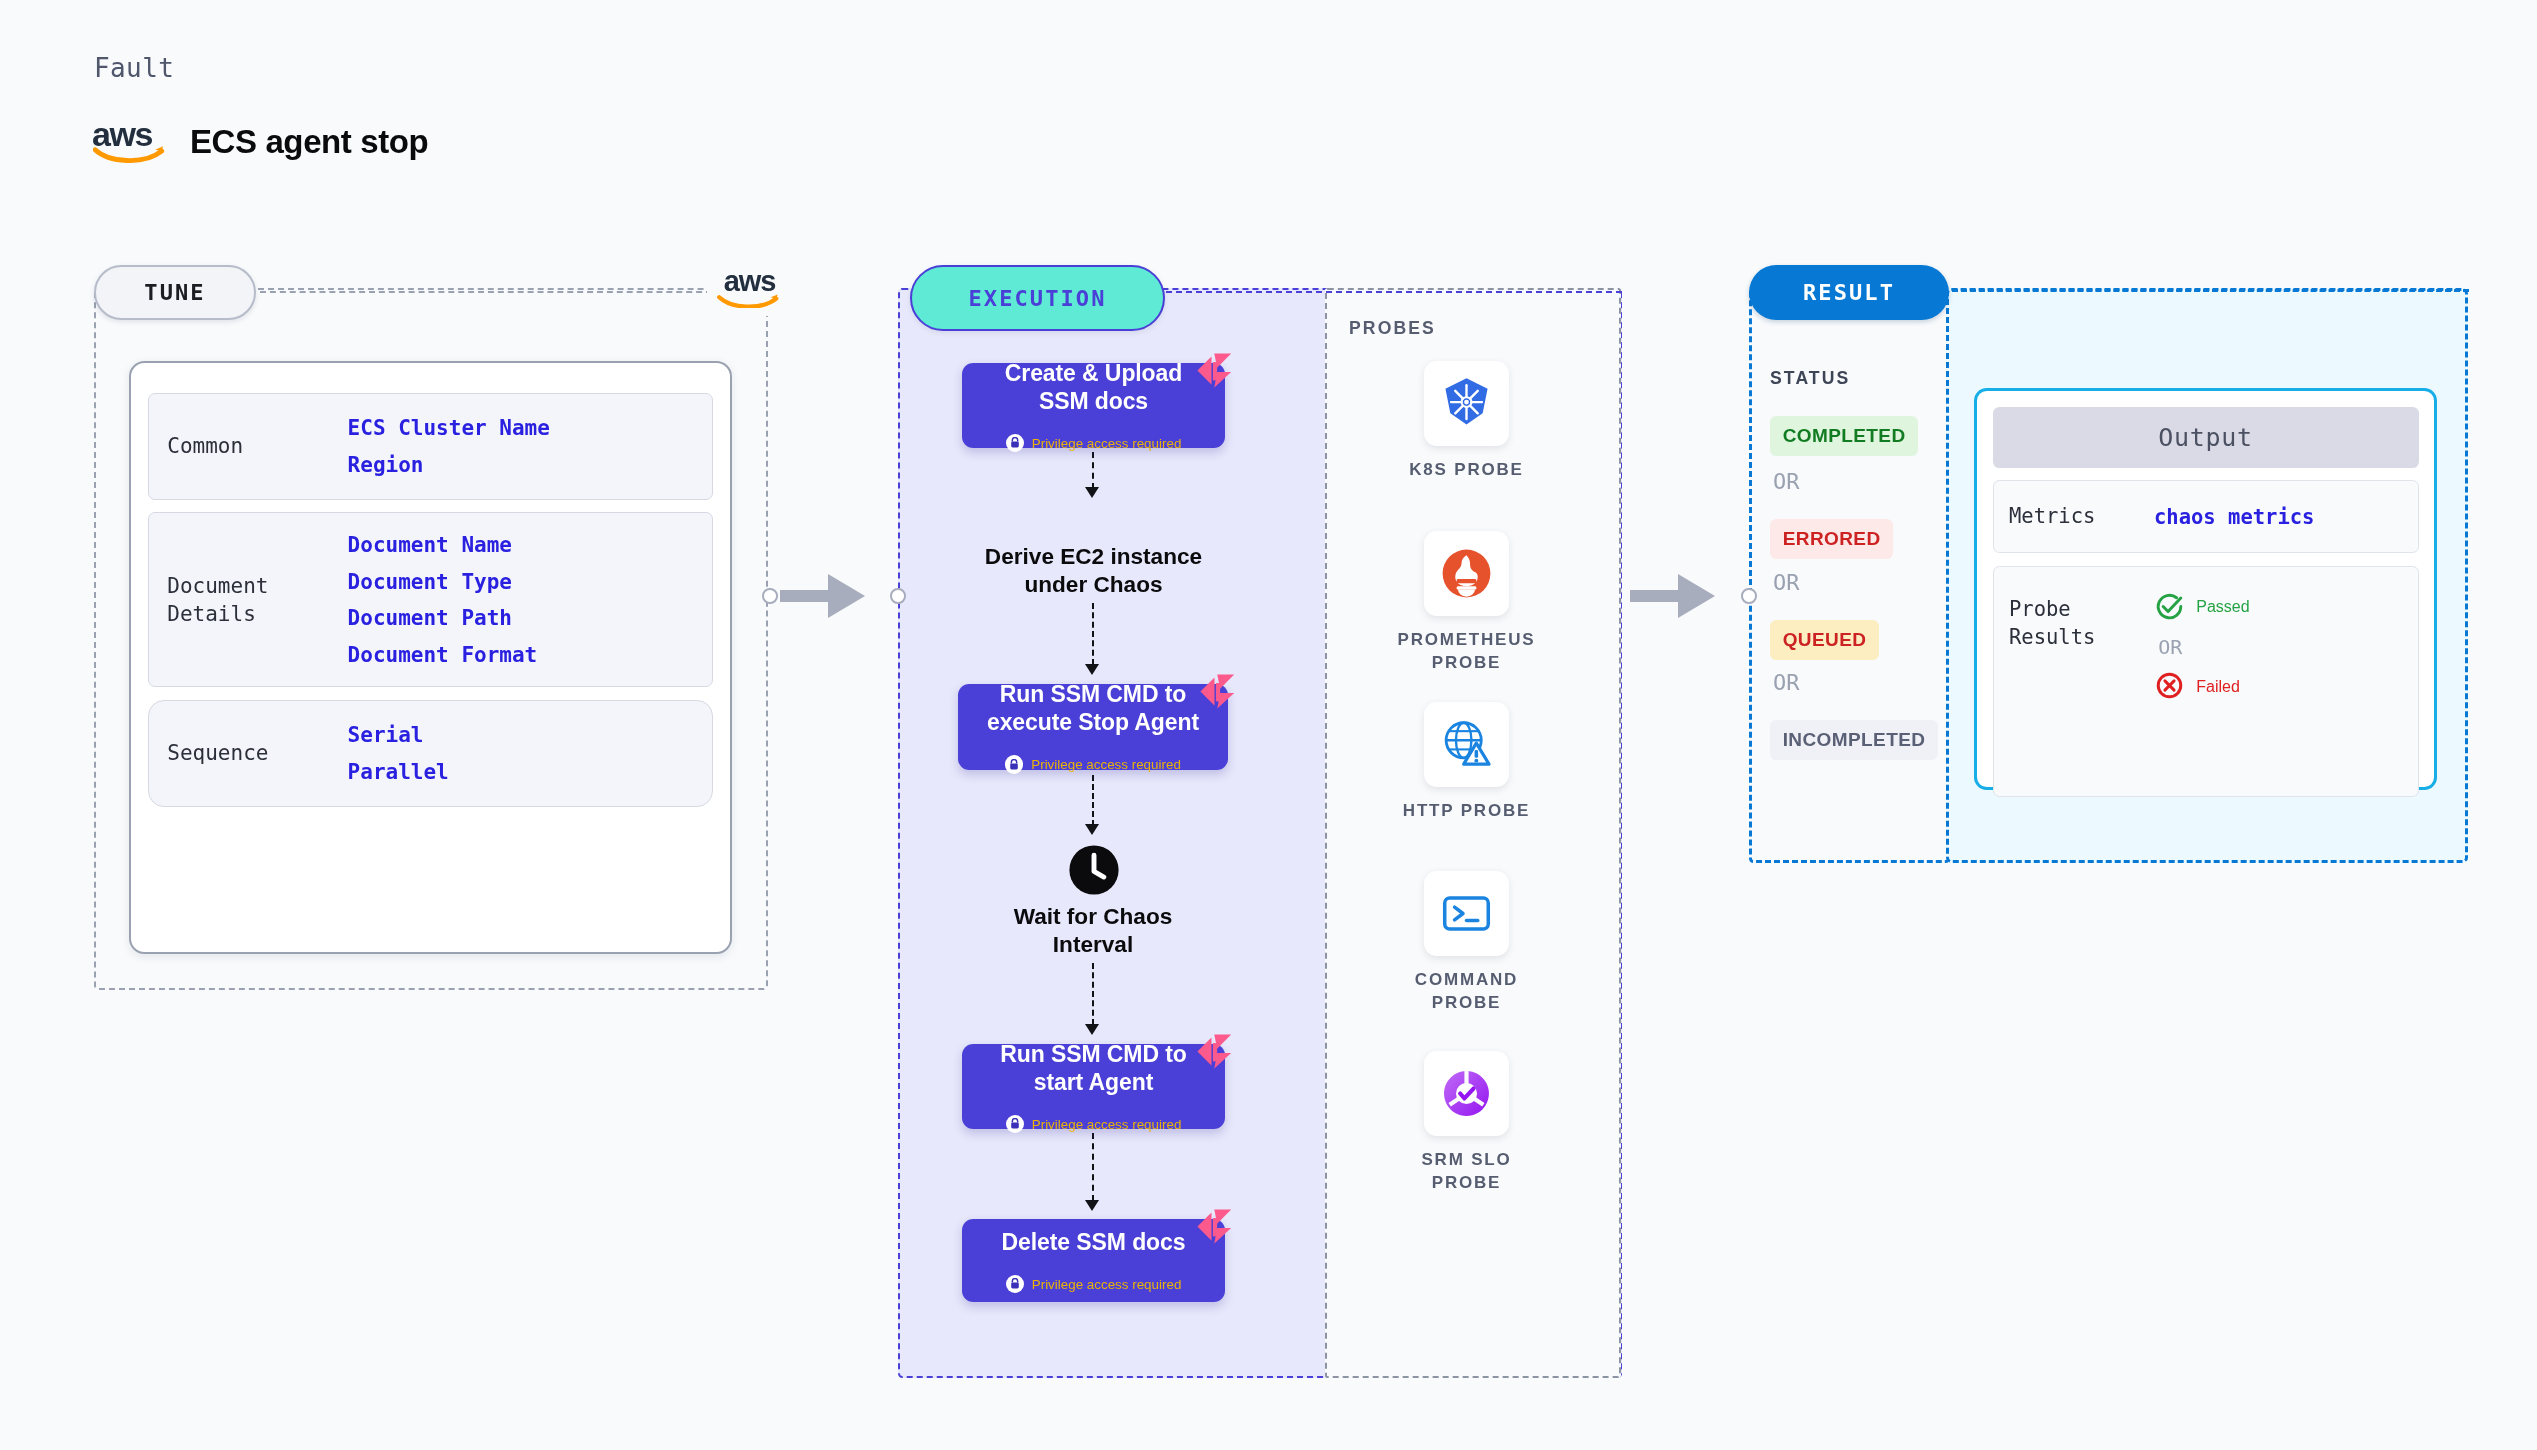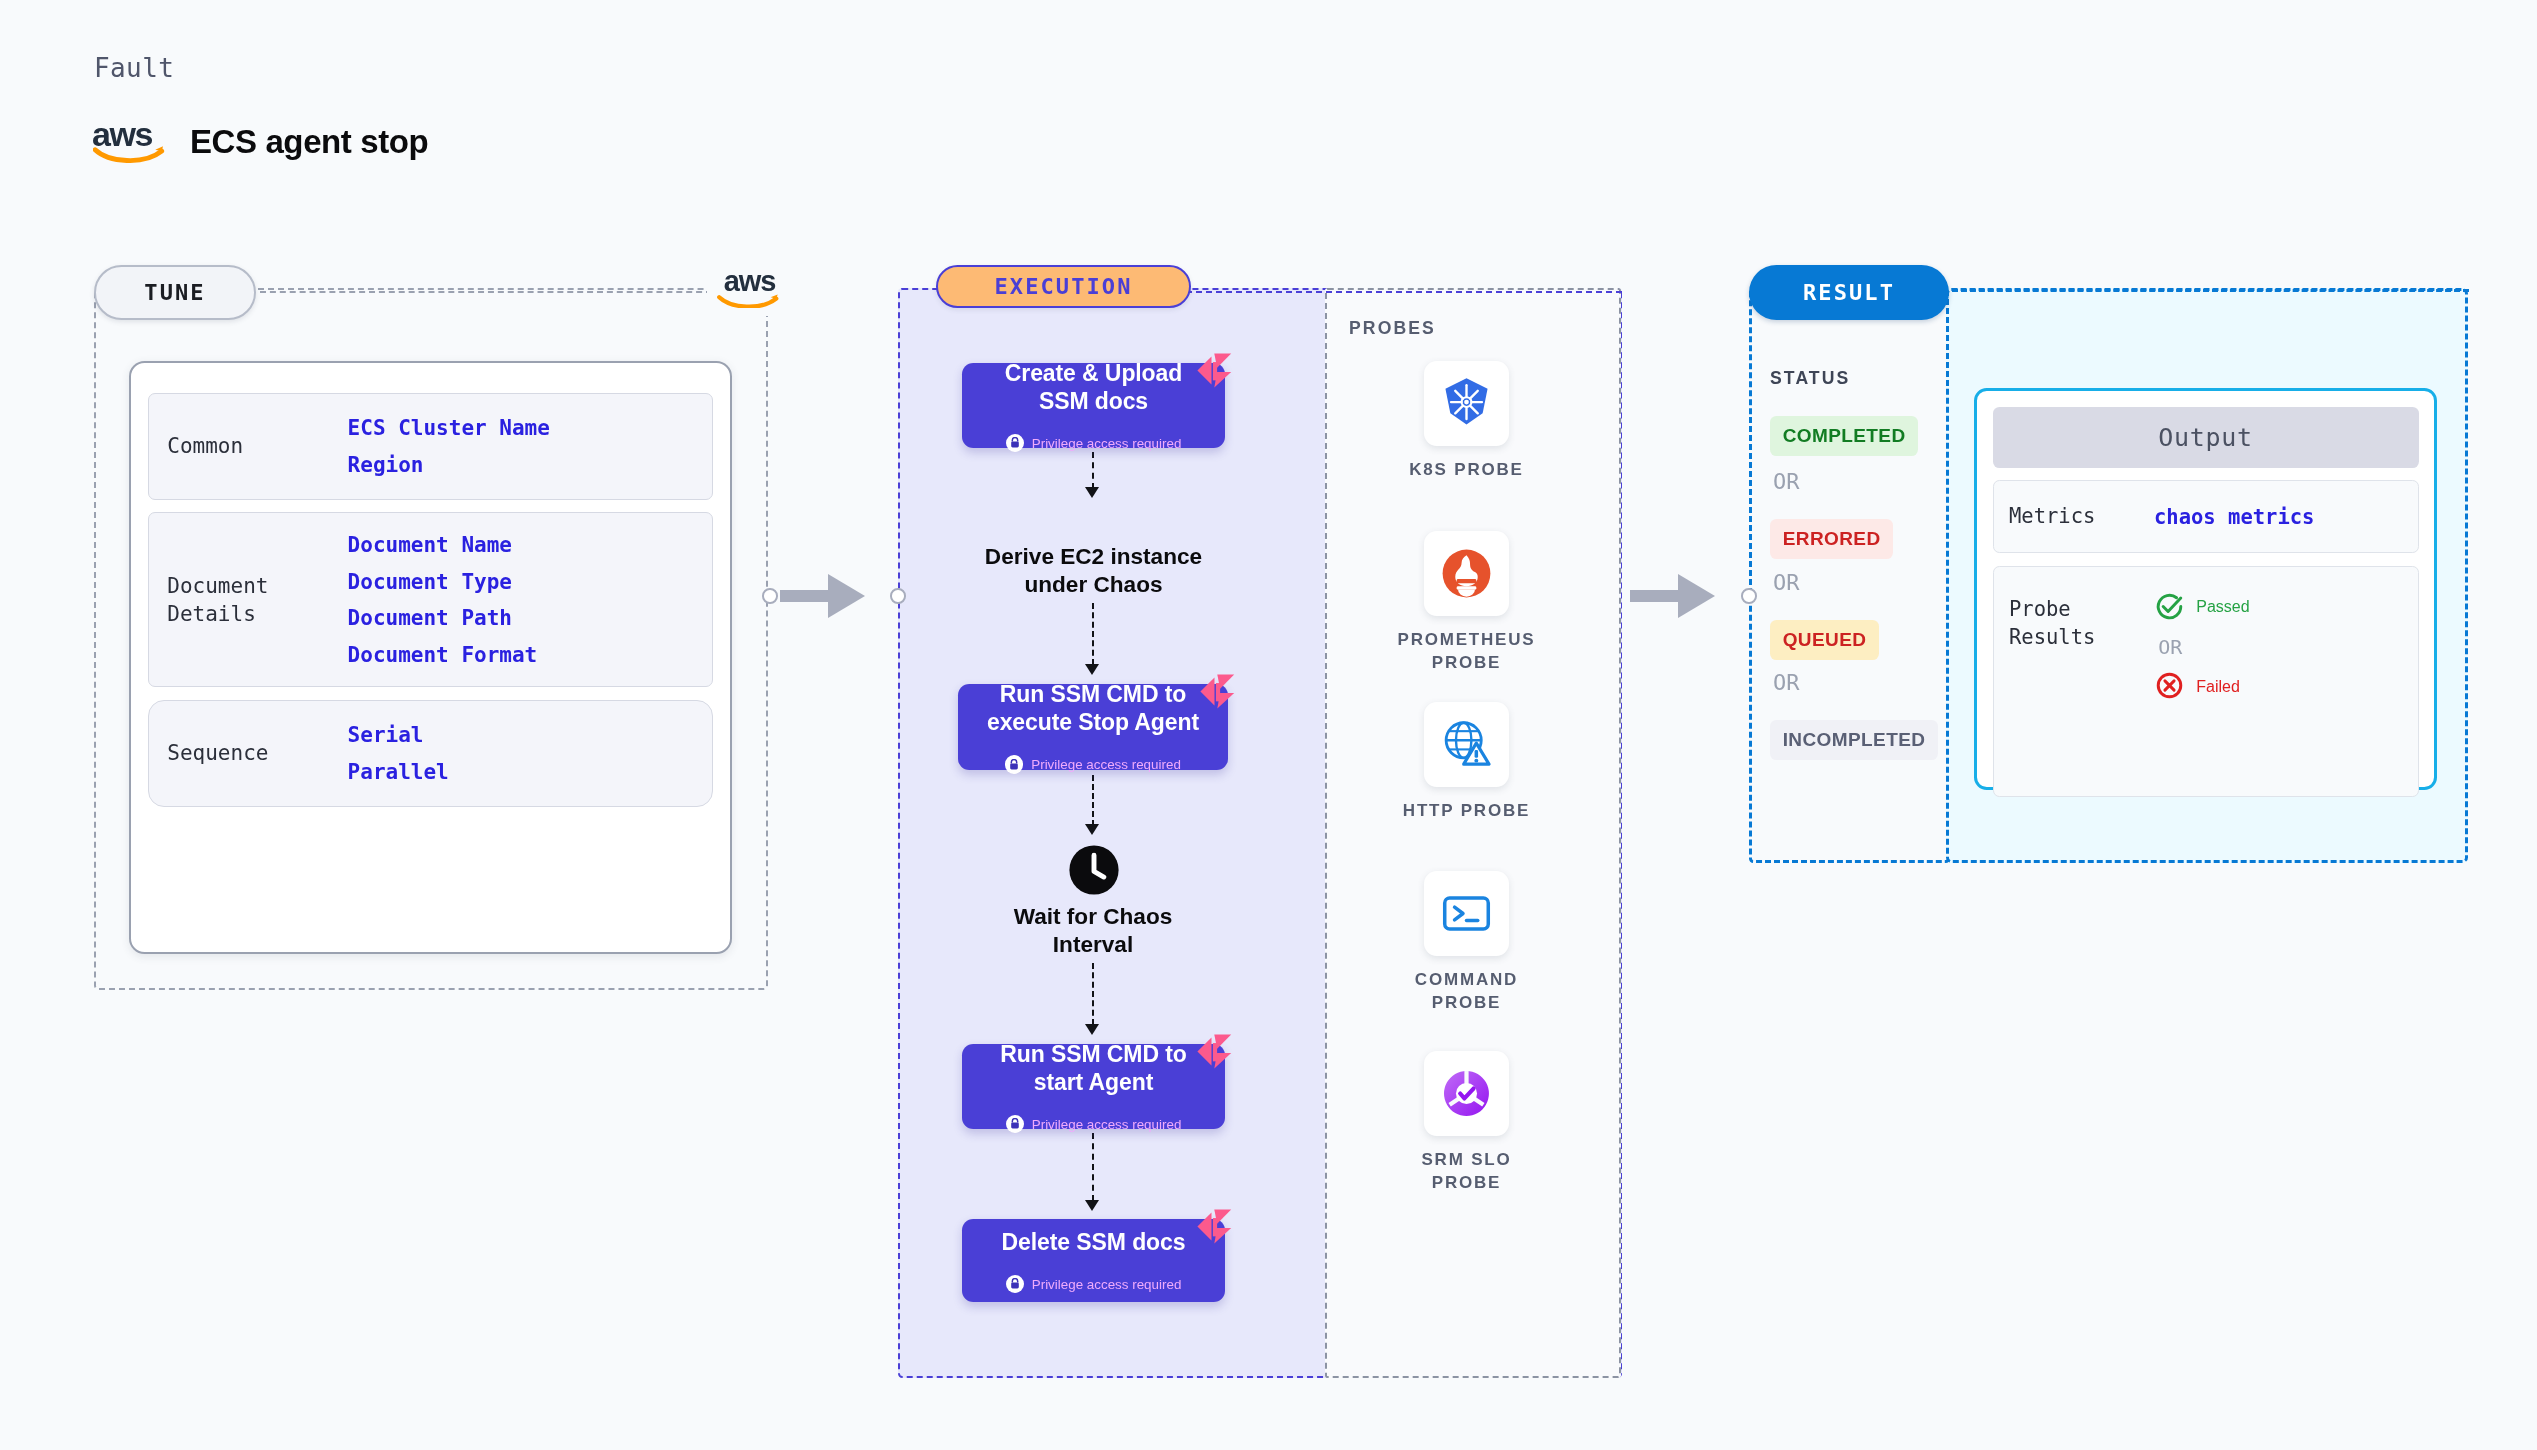--- a/index.html
+++ b/index.html
@@ -39,22 +39,22 @@
     font-family: "DejaVu Sans Mono", monospace;
     font-size: 22px; letter-spacing: 2.1px; font-weight: 700;
     border-radius: 705px;
   }
   .badge-tune {
     left: 94px; top: 265px; width: 162px; height: 55px;
     background: #f2f4f8; border: 2.1px solid #b6bcc9; color: #1b1d23;
     box-shadow: 0 2.1px 5px rgba(60,70,90,.13);
   }
   .badge-exec {
-    left: 936px; top: 265px; width: 255px; height: 43px;
-    background: #fdba74; border: 2.8px solid #4a3fd6; color: #4a3fd6;
+    left: 910px; top: 265px; width: 255px; height: 66px;
+    background: #5eead4; border: 2.8px solid #4a3fd6; color: #4a3fd6;
     box-shadow: 0 2.1px 5px rgba(60,70,90,.10);
   }
   .badge-result {
     left: 1749px; top: 265px; width: 200px; height: 55px;
     background: #0779d4; border: none; color: #ffffff;
     box-shadow: 0 2.1px 5.6px rgba(20,60,110,.22);
   }
 
   
   .panel { position: absolute; }
@@ -158,21 +158,21 @@
     color: #fff; display: flex; flex-direction: column;
     align-items: center; justify-content: center;
     box-shadow: 0 4.2px 10px rgba(60,50,160,.22); z-index: 14;
   }
   .node .n-title {
     font-size: 23px; font-weight: 700; line-height: 1.22;
     text-align: center; padding: 0 15.5px; letter-spacing: -0.1px;
   }
   .node .n-priv {
     display: flex; align-items: center; gap: 7.8px; margin-top: 19px;
-    font-size: 13.4px; color: #f0abfc; font-weight: 400;
+    font-size: 13.4px; color: #eab308; font-weight: 400;
   }
   .lock-badge {
     width: 18.3px; height: 18.3px; border-radius: 50%; background: #fff;
     display: flex; align-items: center; justify-content: center;
   }
   .corner-badge { position: absolute; right: -9.2px; top: -10.6px; z-index: 16; }
 
   .flow-text {
     position: absolute; text-align: center; font-size: 22.6px; font-weight: 700;
     color: #0b0b0d; line-height: 1.22; z-index: 14;

